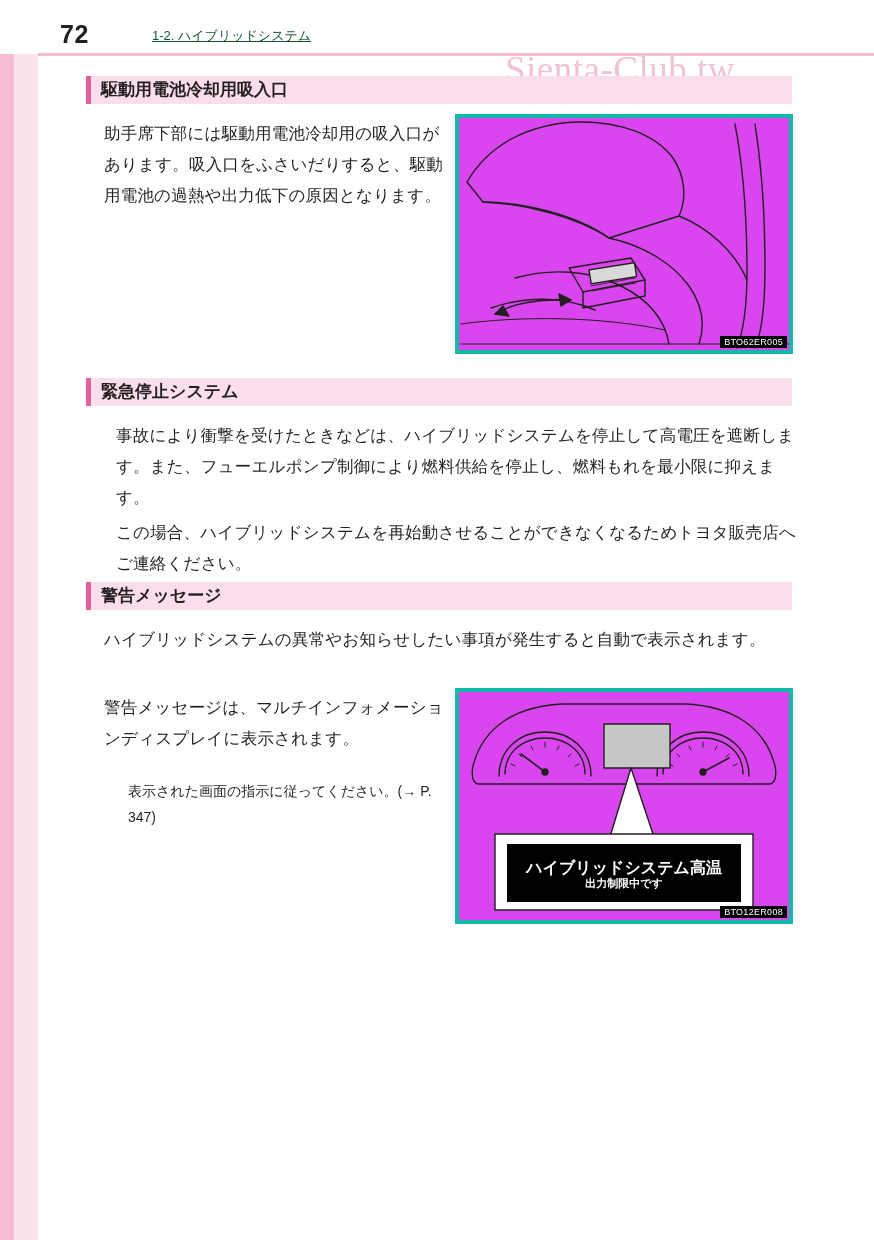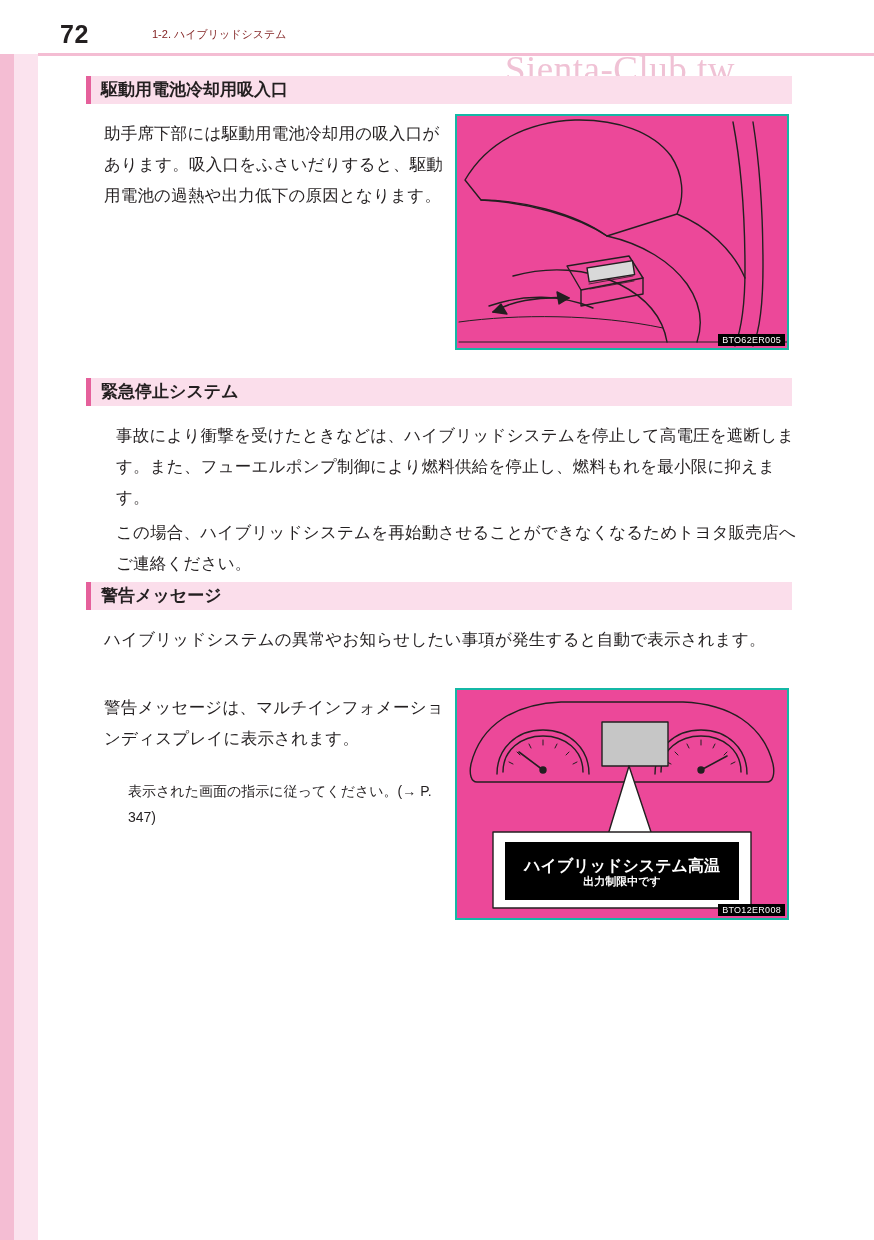--- a/index.html
+++ b/index.html
@@ -56,22 +56,23 @@
     top: 20px;
     font-size: 25px;
     font-weight: bold;
     color: #231f20;
     letter-spacing: 0.5px;
   }
   .header-title {
     position: absolute;
     left: 152px;
     top: 27px;
-    font-size: 11px;
-    color: #7f1d1d;
+    font-size: 13px;
+    color: #14532d;
+    text-decoration: underline;
   }
   .watermark {
     position: absolute;
     left: 505px;
     top: 48px;
     font-family: "Liberation Serif", serif;
     font-size: 37px;
     color: #f0c2d5;
     letter-spacing: 0.5px;
     white-space: nowrap;
@@ -112,22 +113,22 @@
     font-size: 14px;
     line-height: 26px;
     color: #231f20;
   }
   .note-text p {
     margin: 0;
   }
   
   .figure {
     position: absolute;
-    border: 2px solid #14b8a6;
-    background: #ec4899;
+    border: 4px solid #14b8a6;
+    background: #d946ef;
     overflow: hidden;
   }
   .fig-code {
     position: absolute;
     right: 2px;
     bottom: 2px;
     background: #000000;
     color: #ffffff;
     font-size: 9px;
     font-family: "Liberation Sans", sans-serif;

